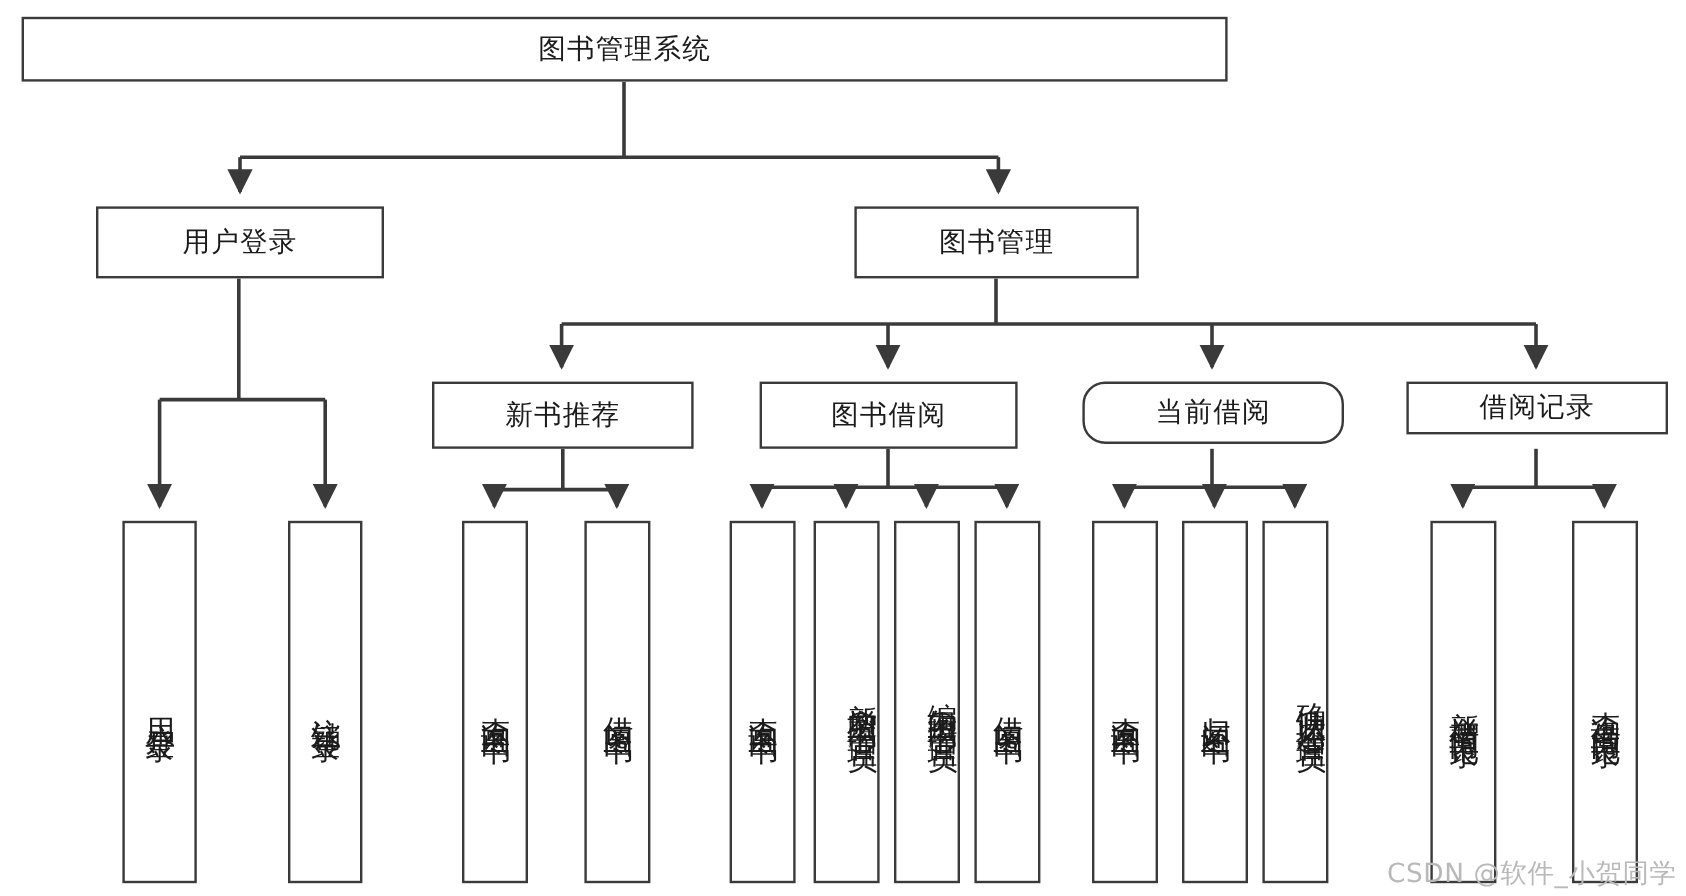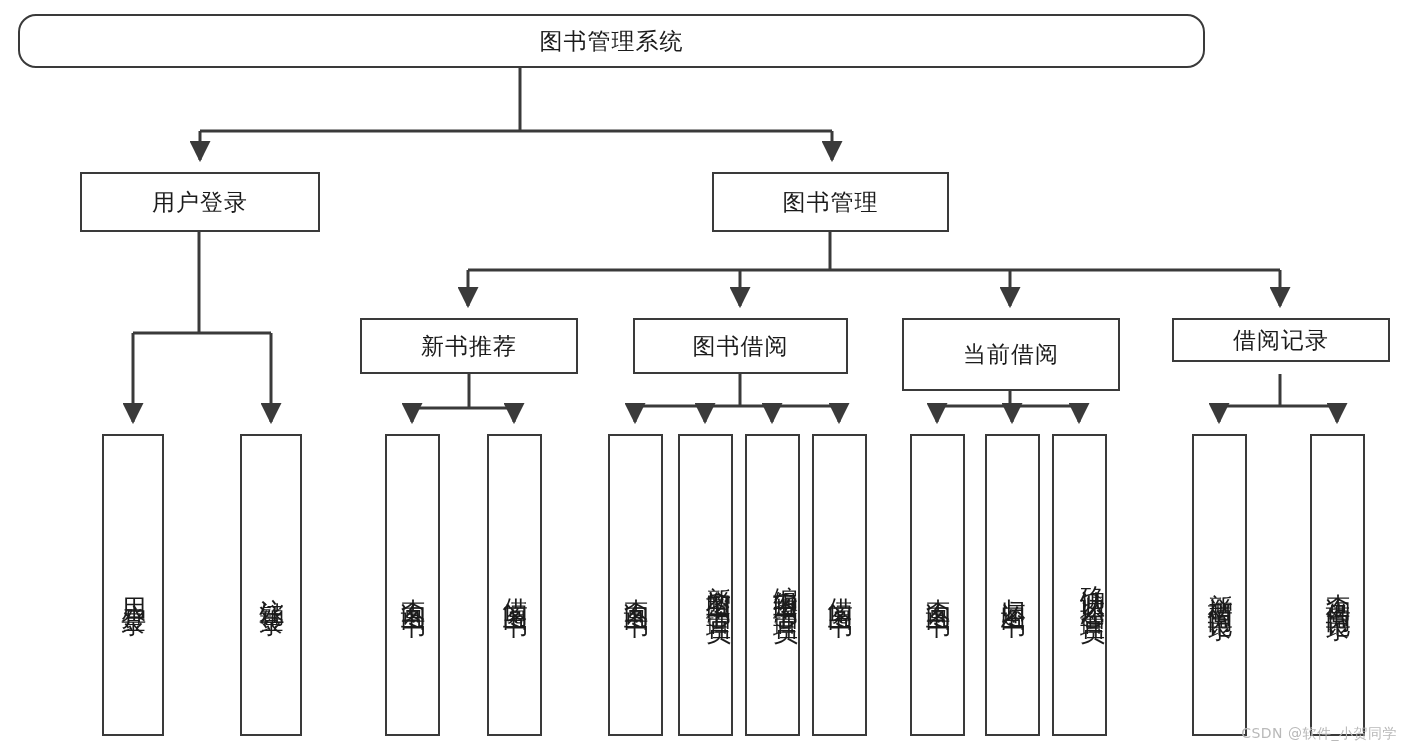--- a/index.html
+++ b/index.html
@@ -56,21 +56,21 @@
   .node.vert.mid-aligned {
     align-items: center;
   }
   .node-label {
     display: block;
   }
   #watermark {
     position: absolute;
     right: 8px;
     bottom: 4px;
-    font-size: 14px;
+    font-size: 22px;
     color: #b9b9b9;
     white-space: nowrap;
     letter-spacing: 0.5px;
   }
 </style>
 </head>
 <body>
 
 <div id="canvas">
 
@@ -132,38 +132,38 @@
     </g>
 
     <g stroke="#3a3a3a" stroke-width="3" fill="none">
       <path d="M 1280 374 L 1280 406"></path>
       <path d="M 1219 406 L 1337 406"></path>
       <path d="M 1219 406 L 1219 422" marker-end="url(#arrow)"></path>
       <path d="M 1337 406 L 1337 422" marker-end="url(#arrow)"></path>
     </g>
   </svg>
 
-  <div class="node horiz" style="left:18px; top:14px; width:1187px; height:54px;border-radius:18px;">
+  <div class="node horiz" style="left:18px; top:14px; width:1005px; height:54px;">
     <span class="node-label">图书管理系统</span>
   </div>
 
   <div class="node horiz" style="left:80px; top:172px; width:240px; height:60px;">
     <span class="node-label">用户登录</span>
   </div>
   <div class="node horiz" style="left:360px; top:318px; width:218px; height:56px;">
     <span class="node-label">新书推荐</span>
   </div>
 
   <div class="node horiz" style="left:712px; top:172px; width:237px; height:60px;">
     <span class="node-label">图书管理</span>
   </div>
   <div class="node horiz" style="left:633px; top:318px; width:215px; height:56px;">
     <span class="node-label">图书借阅</span>
   </div>
-  <div class="node horiz" style="left:902px; top:318px; width:218px; height:73px;">
+  <div class="node horiz" style="left:902px; top:318px; width:218px; height:52px;border-radius:19px;">
     <span class="node-label">当前借阅</span>
   </div>
   <div class="node horiz" style="left:1172px; top:318px; width:218px; height:44px;">
     <span class="node-label">借阅记录</span>
   </div>
 
   <div class="node vert mid-aligned" style="left:102px; top:434px; width:62px; height:302px;">
     <span class="node-label">用户登录</span>
   </div>
   <div class="node vert mid-aligned" style="left:240px; top:434px; width:62px; height:302px;">

